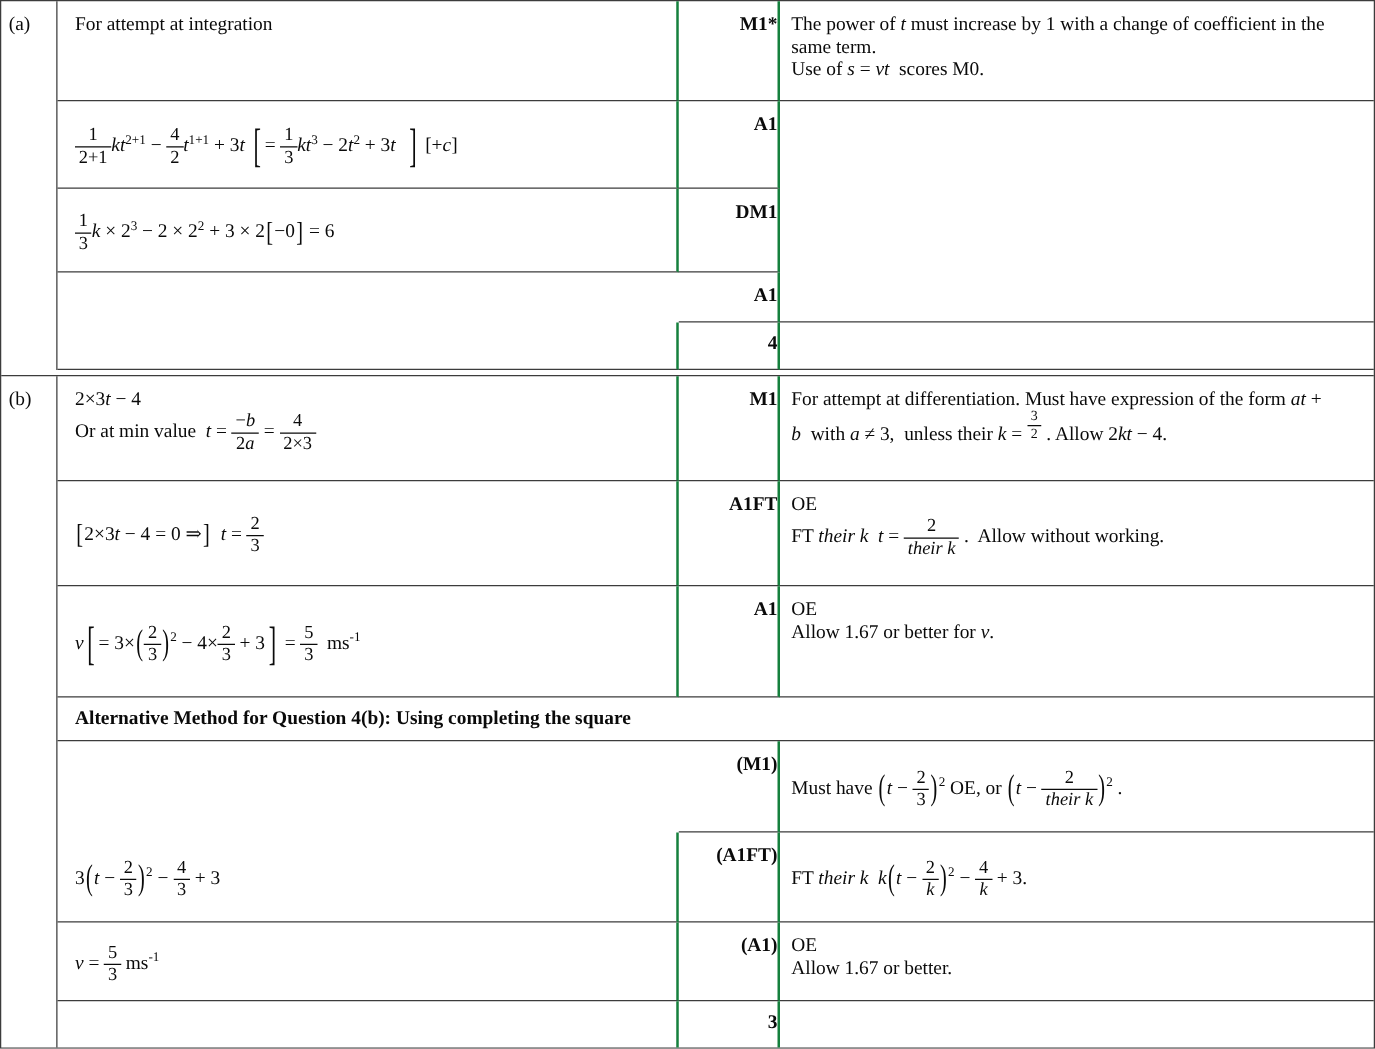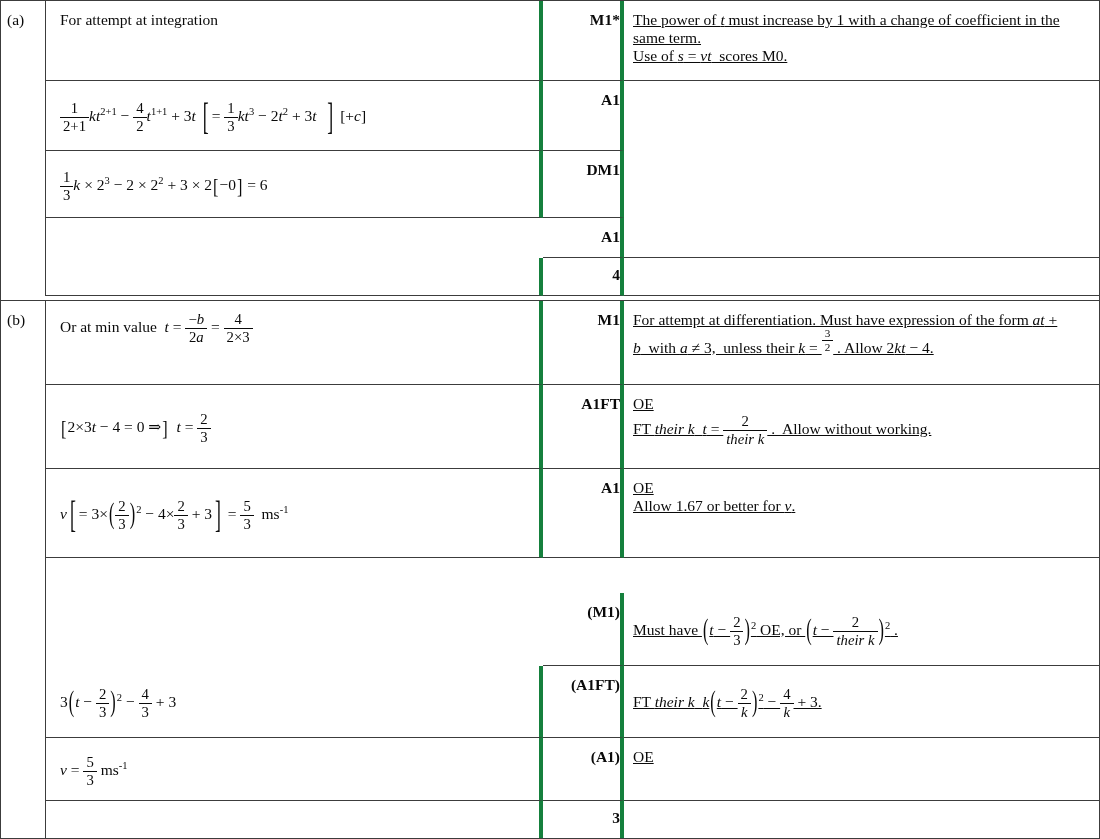--- a/index.html
+++ b/index.html
@@ -1,22 +1,22 @@
 <!DOCTYPE html>
 <html><head>
 <meta charset="utf-8">
 <style>
   html,body{margin:0;padding:0;background:#fff;}
   body{font-family:"Liberation Serif","DejaVu Serif",serif;font-size:15.5px;color:#0a0a0a;}
   #sheet{position:relative;width:1100px;height:839px;border:1px solid #3c3c3c;box-sizing:border-box;
          display:grid;
          grid-template-columns:45px 497px 81px 1fr;
          grid-template-rows:80px 70px 67px 40px 38px 5px 84px 84px 89px 35px 73px 72px 63px 1fr;}
-  .c{border-right:4px solid #15803d;border-bottom:1px solid #3c3c3c;padding:10px 10px 6px 14px;box-sizing:border-box;overflow:hidden;}
-  .lastcol{border-right:none;padding-left:9px;padding-right:28px;text-decoration:underline;}
+  .c{border-right:2px solid #15803d;border-bottom:1px solid #3c3c3c;padding:10px 10px 6px 14px;box-sizing:border-box;overflow:hidden;}
+  .lastcol{border-right:none;padding-left:9px;padding-right:28px;}
   .nob{border-bottom:none;}
   .mark{font-weight:bold;text-align:right;padding-right:0;padding-left:2px;}
   .vc{display:flex;align-items:center;}
   .vcr{display:flex;align-items:center;justify-content:flex-end;}
   .partlbl{border-right:1px solid #3c3c3c;padding:10px 0 0 6px;box-sizing:border-box;}
   .divrow{grid-column:1/5;border-bottom:1px solid #3c3c3c;box-sizing:border-box;}
   .althdr{grid-column:2/5;font-weight:bold;display:flex;align-items:center;border-bottom:1px solid #3c3c3c;padding-left:14px;box-sizing:border-box;}
   .mt{}
   
   i{font-style:italic;}
@@ -75,21 +75,21 @@
   </div>
   <div class="c lastcol" style="grid-column:4;grid-row:5;"></div>
 
   <div class="divrow"></div>
 
   <div class="partlbl nob" style="grid-column:1;grid-row:7/15;border-bottom:none;">
     <span>(b)</span>
   </div>
 
   <div class="c" style="grid-column:2;grid-row:7;">
-    <span><div class="mt">Or at min value&nbsp; <i>t</i> = <span class="fr"><span class="n">−<i>b</i></span><span class="d">2<i>a</i></span></span> = <span class="fr"><span class="n">4</span><span class="d">2×3</span></span></div></span>
+    <span><div>2×3<i>t</i> − 4</div><div class="mt">Or at min value&nbsp; <i>t</i> = <span class="fr"><span class="n">−<i>b</i></span><span class="d">2<i>a</i></span></span> = <span class="fr"><span class="n">4</span><span class="d">2×3</span></span></div></span>
   </div>
   <div class="c mark" style="grid-column:3;grid-row:7;">
     <span>M1</span>
   </div>
   <div class="c lastcol" style="grid-column:4;grid-row:7;">
     <span>For attempt at differentiation. Must have expression of the form <i>at</i> + <i>b</i>&nbsp; with <i>a</i> ≠ 3,&nbsp; unless their <i>k</i> = <span class="fr sm"><span class="n">3</span><span class="d">2</span></span> . Allow 2<i>kt</i> − 4.</span>
   </div>
 
   <div class="c vc" style="grid-column:2;grid-row:8;">
     <span><span class="bb2">[</span>2×3<i>t</i> − 4 = 0 ⇒<span class="bb2">]</span>&nbsp; <i>t</i> = <span class="fr"><span class="n">2</span><span class="d">3</span></span></span>
@@ -104,20 +104,23 @@
   <div class="c vc" style="grid-column:2;grid-row:9;">
     <span><i>v</i><span class="bb">[</span>= 3×<span class="bp">(</span><span class="fr"><span class="n">2</span><span class="d">3</span></span><span class="bp">)</span><sup>2</sup> − 4×<span class="fr"><span class="n">2</span><span class="d">3</span></span> + 3<span class="bb">]</span> = <span class="fr"><span class="n">5</span><span class="d">3</span></span>&nbsp; ms<sup>-1</sup></span>
   </div>
   <div class="c mark" style="grid-column:3;grid-row:9;">
     <span>A1</span>
   </div>
   <div class="c lastcol" style="grid-column:4;grid-row:9;">
     <span><div>OE</div><div>Allow 1.67 or better for <i>v</i>.</div></span>
   </div>
 
+  <div class="althdr" style="grid-row:10;">
+    <span>Alternative Method for Question 4(b): Using completing the square</span>
+  </div>
 
   <div class="c mark" style="grid-column:3;grid-row:11;">
     <span>(M1)</span>
   </div>
   <div class="c lastcol vc" style="grid-column:4;grid-row:11;">
     <span>Must have <span class="bp">(</span><i>t</i> − <span class="fr"><span class="n">2</span><span class="d">3</span></span><span class="bp">)</span><sup>2</sup> OE, or <span class="bp">(</span><i>t</i> − <span class="fr"><span class="n">2</span><span class="d"><i>their k</i></span></span><span class="bp">)</span><sup>2</sup> .</span>
   </div>
 
   <div class="c vc" style="grid-column:2;grid-row:12;">
     <span>3<span class="bp">(</span><i>t</i> − <span class="fr"><span class="n">2</span><span class="d">3</span></span><span class="bp">)</span><sup>2</sup> − <span class="fr"><span class="n">4</span><span class="d">3</span></span> + 3</span>
@@ -129,21 +132,21 @@
     <span>FT <i>their k</i>&nbsp; <i>k</i><span class="bp">(</span><i>t</i> − <span class="fr"><span class="n">2</span><span class="d"><i>k</i></span></span><span class="bp">)</span><sup>2</sup> − <span class="fr"><span class="n">4</span><span class="d"><i>k</i></span></span> + 3.</span>
   </div>
 
   <div class="c vc" style="grid-column:2;grid-row:13;">
     <span><i>v</i> = <span class="fr"><span class="n">5</span><span class="d">3</span></span> ms<sup>-1</sup></span>
   </div>
   <div class="c mark" style="grid-column:3;grid-row:13;">
     <span>(A1)</span>
   </div>
   <div class="c lastcol" style="grid-column:4;grid-row:13;">
-    <span><div>OE</div></span>
+    <span><div>OE</div><div>Allow 1.67 or better.</div></span>
   </div>
 
   <div class="c nob" style="grid-column:2;grid-row:14;"></div>
   <div class="c mark vcr nob" style="grid-column:3;grid-row:14;padding-top:2px;">
     <span>3</span>
   </div>
   <div class="c lastcol nob" style="grid-column:4;grid-row:14;"></div>
 
 </div>
 

